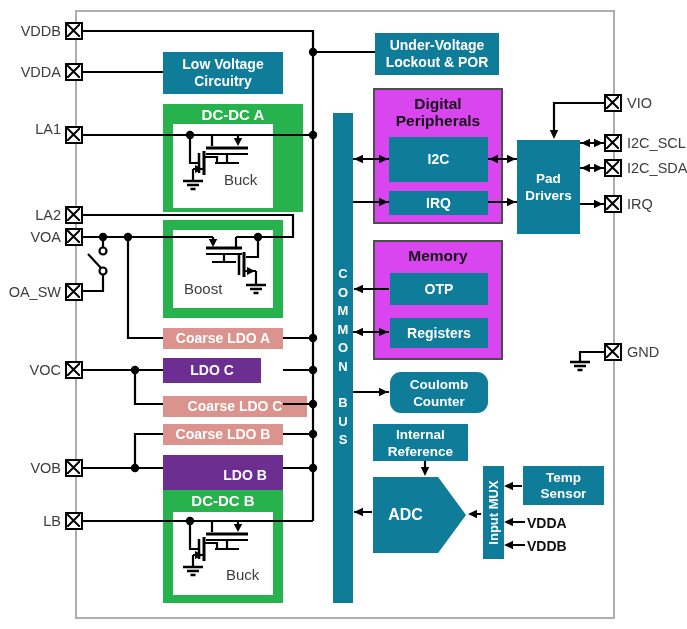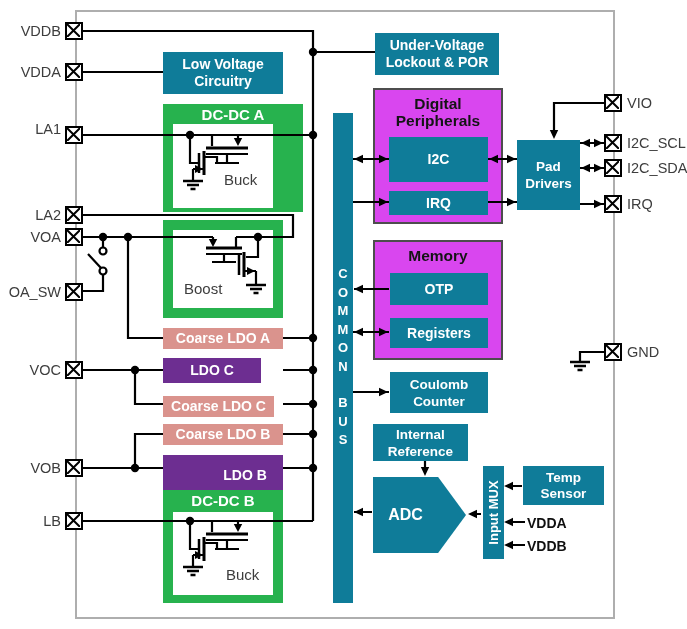--- a/index.html
+++ b/index.html
@@ -64,21 +64,21 @@
     <div class="inner-white" style="left:10px;top:10px;width:100px;height:78px;"></div>
   </div>
   <div class="fet-label" style="left:184px;top:280px;">Boost</div>
 
   <div class="blk salmon" style="left:163px;top:328px;width:120px;height:21px;">
     <span>Coarse LDO A</span>
   </div>
   <div class="blk purple" style="left:163px;top:358px;width:98px;height:25px;">
     <span>LDO C</span>
   </div>
-  <div class="blk salmon" style="left:163px;top:396px;width:111px;height:21px;">
+  <div class="blk salmon" style="left:163px;top:396px;width:144px;height:21px;">
     <span>Coarse LDO C</span>
   </div>
   <div class="blk salmon" style="left:163px;top:424px;width:120px;height:21px;">
     <span>Coarse LDO B</span>
   </div>
   <div class="blk purple" style="left:163px;top:455px;width:120px;height:41px;padding-left:44px;">
     <span>LDO B</span>
   </div>
 
   <div class="abs green" style="left:163px;top:490px;width:120px;height:113px;">
@@ -99,35 +99,35 @@
   <div class="panel" style="left:373px;top:88px;width:130px;height:136px;">
     <div class="panel-title">Digital Peripherals</div>
   </div>
   <div class="blk teal" style="left:389px;top:137px;width:99px;height:45px;">
     <span>I2C</span>
   </div>
   <div class="blk teal" style="left:389px;top:191px;width:99px;height:24px;">
     <span>IRQ</span>
   </div>
 
-  <div class="blk teal" style="left:517px;top:140px;width:63px;height:70px;font-size:13.5px;">
+  <div class="blk teal" style="left:517px;top:140px;width:63px;height:94px;font-size:13.5px;">
     <span>Pad Drivers</span>
   </div>
 
   <div class="panel" style="left:373px;top:240px;width:130px;height:120px;">
     <div class="panel-title">Memory</div>
   </div>
   <div class="blk teal" style="left:390px;top:273px;width:98px;height:32px;">
     <span>OTP</span>
   </div>
   <div class="blk teal" style="left:390px;top:318px;width:98px;height:30px;">
     <span>Registers</span>
   </div>
 
-  <div class="blk teal" style="left:390px;top:372px;width:98px;height:41px;font-size:13.5px;">
+  <div class="blk teal" style="left:390px;top:372px;width:98px;height:41px;font-size:13.5px;border-radius:11px;">
     <span>Coulomb Counter</span>
   </div>
 
   <div class="blk teal" style="left:373px;top:424px;width:95px;height:37px;font-size:13.5px;">
     <span>Internal Reference</span>
   </div>
 
   <div class="adc">
     <span>ADC</span>
   </div>

